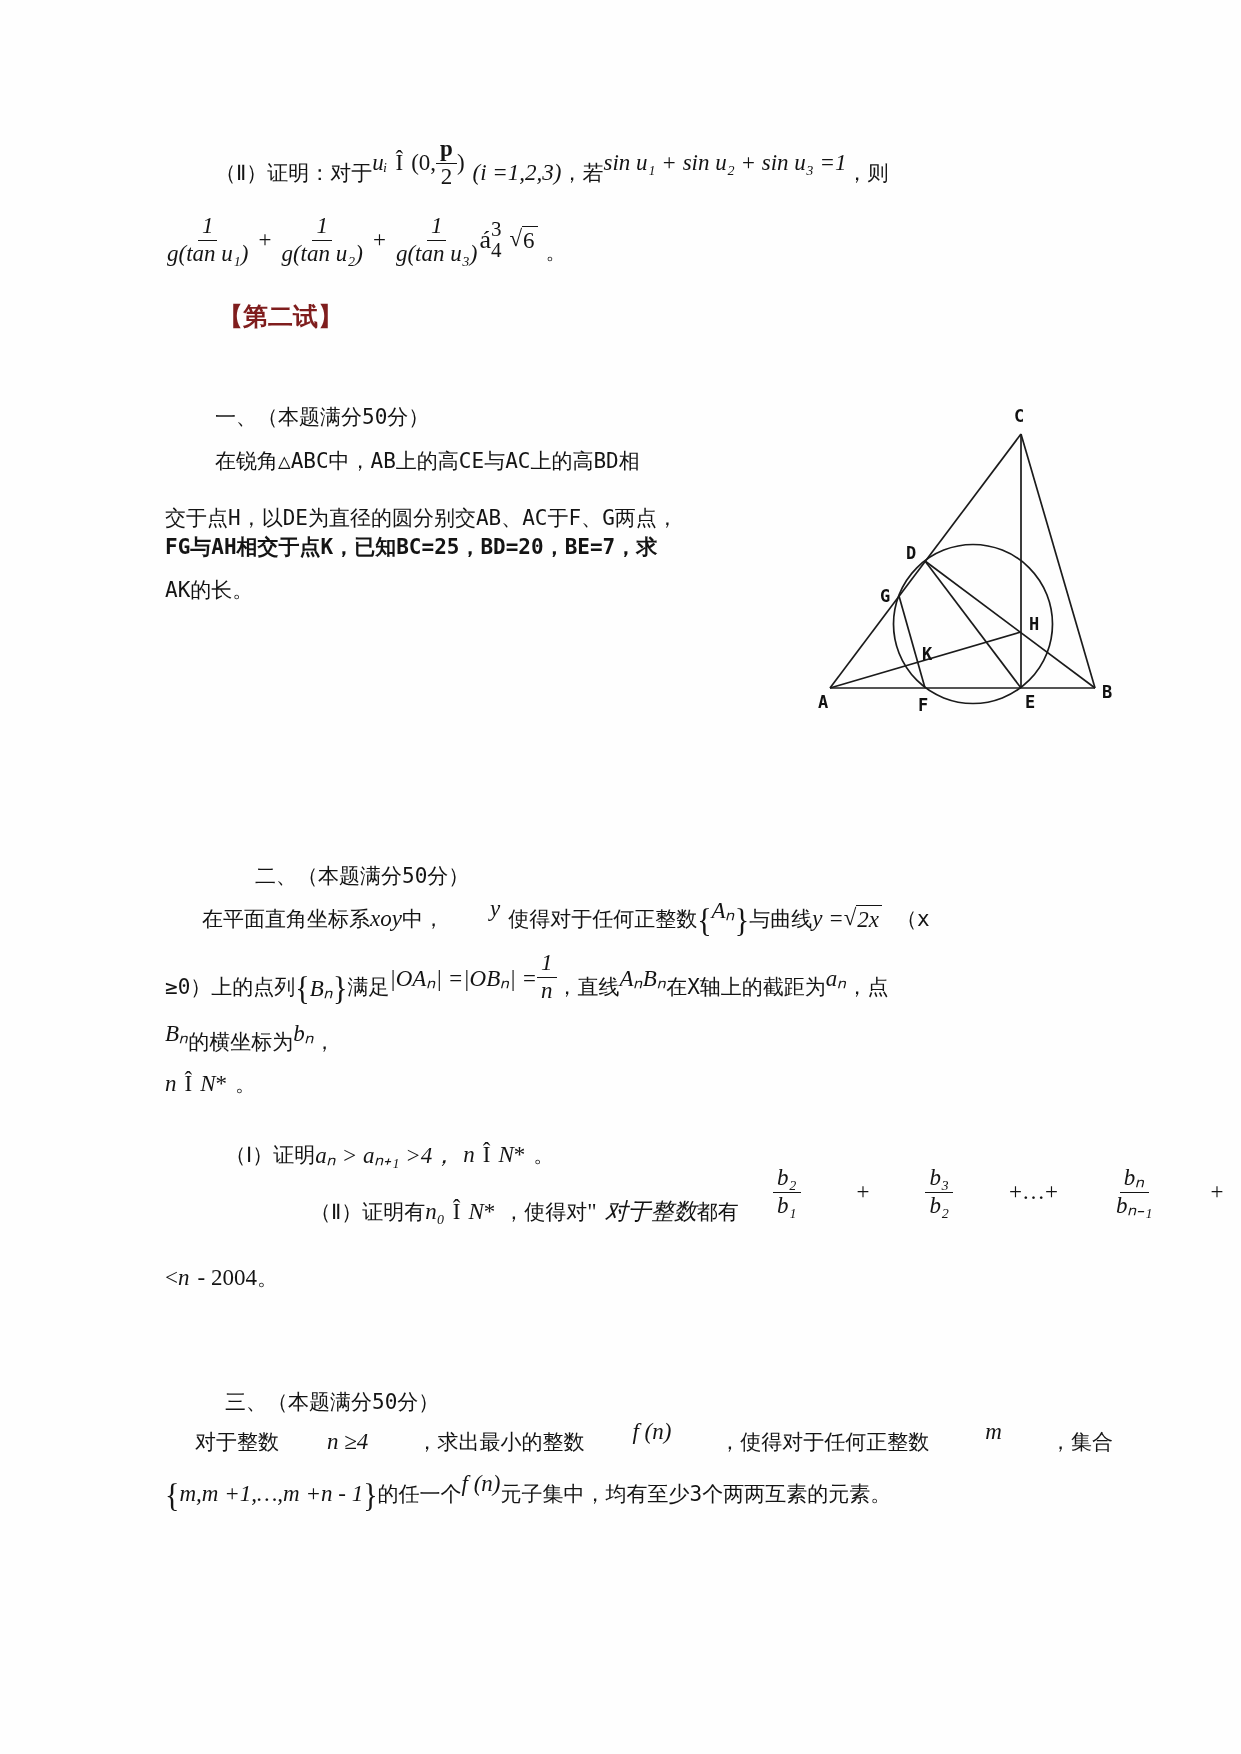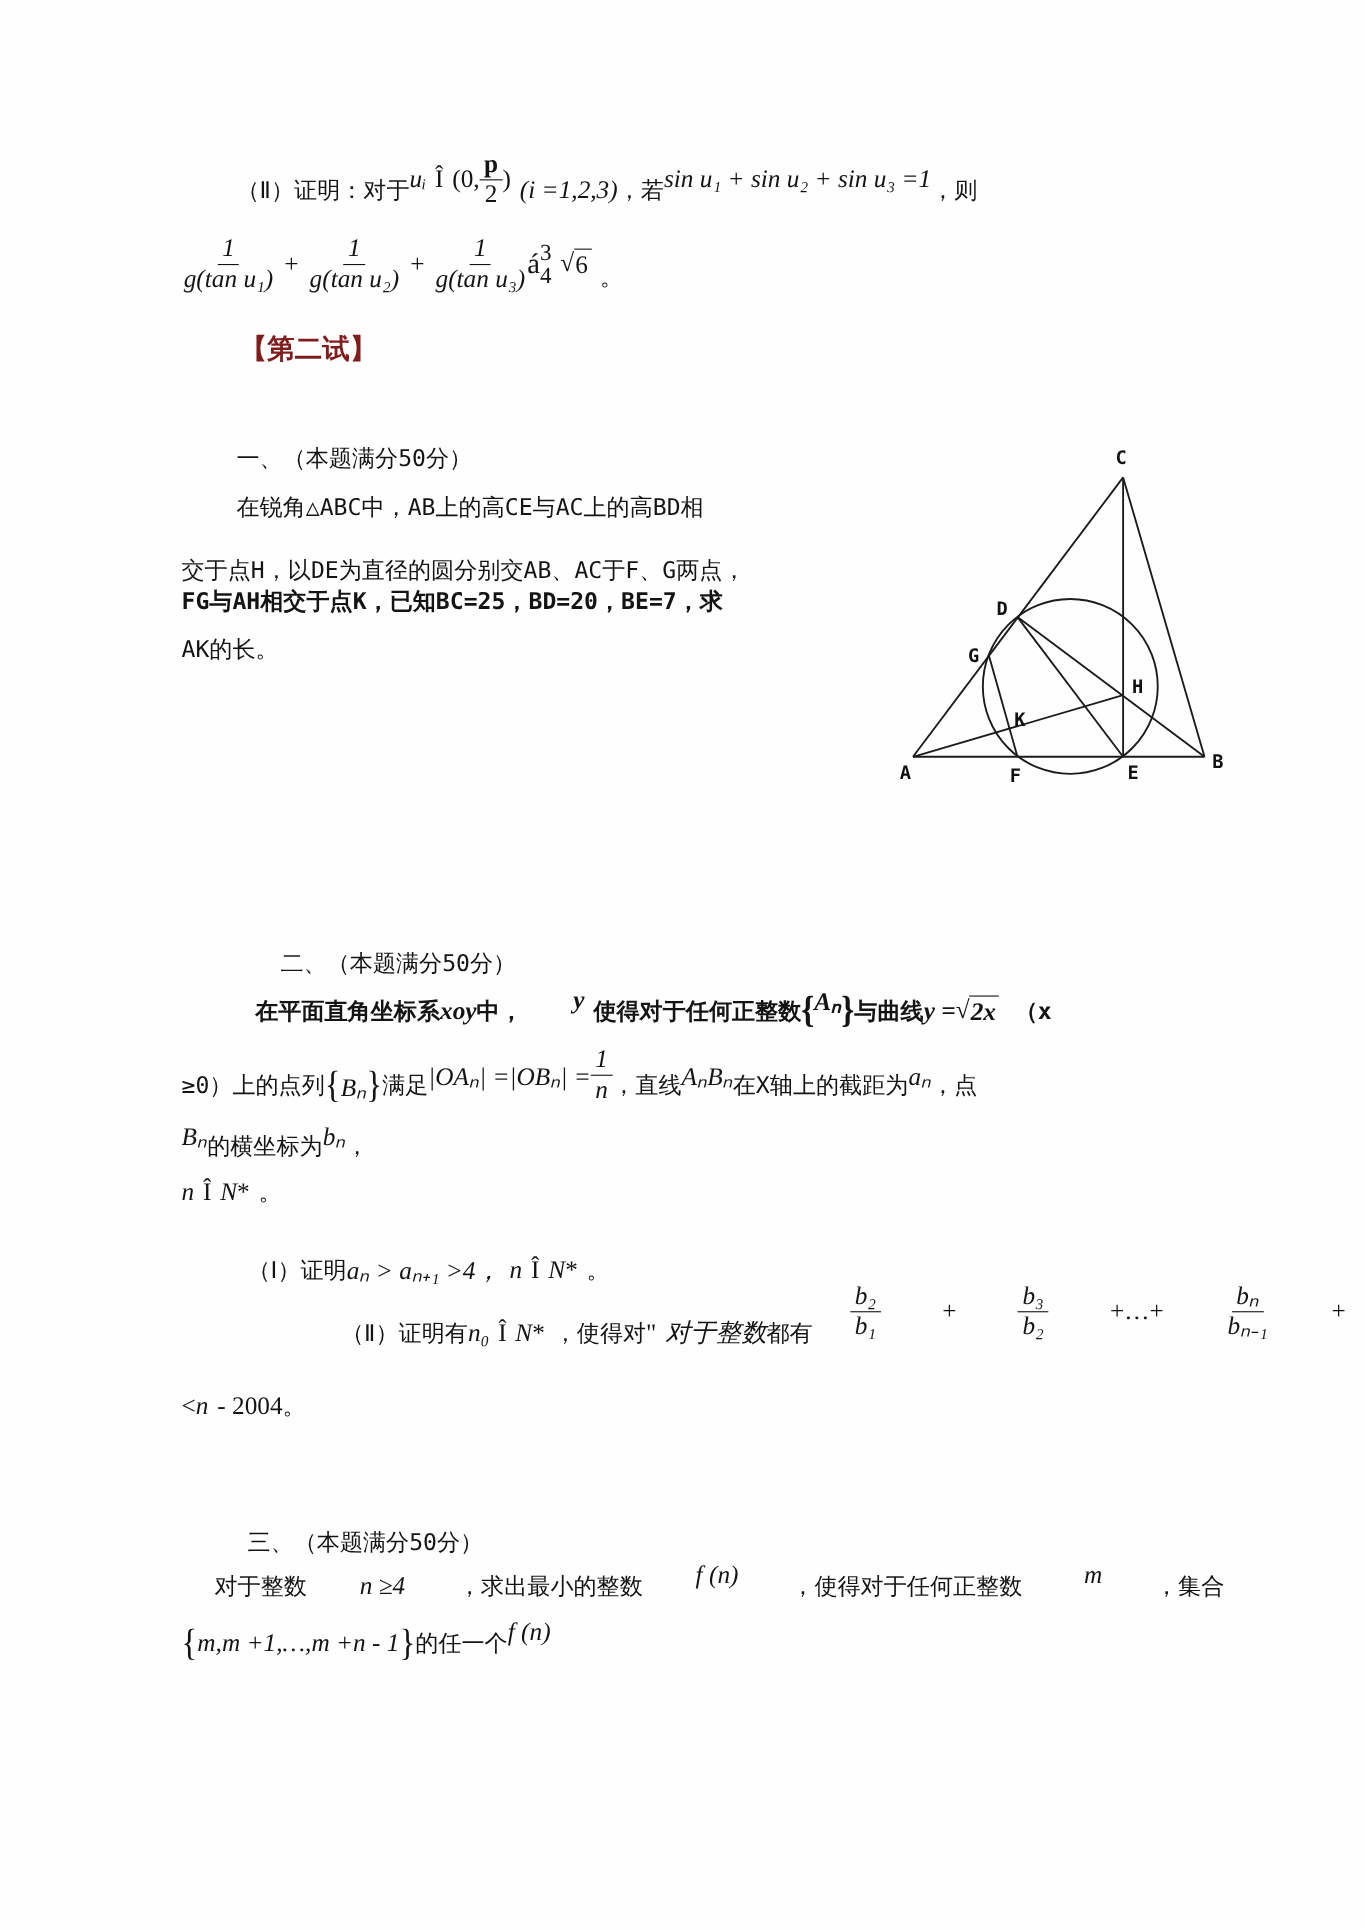--- a/index.html
+++ b/index.html
@@ -114,21 +114,21 @@
     <text x="0" y="306">A</text>
     <text x="100" y="309">F</text>
     <text x="207" y="306">E</text>
     <text x="284" y="296">B</text>
   </svg>
 
   <div class="row" style="left:215px;top:862px;margin-left:40px;">
     <span class="cjk">二、（本题满分50分）</span>
   </div>
 
-  <div class="row" style="left:232px;top:893px;height:52px;font-weight:bold;">
+  <div class="row" style="left:202px;top:893px;height:52px;">
     <span class="cjk">在平面直角坐标系</span>
     <span class="math">xoy</span>
     <span class="cjk">中，</span>
     <span class="math gap40 raised">y</span>
     <span class="cjk gap8">使得对于任何正整数</span>
     <span class="brace raised">{</span>
     <span class="math raised">Aₙ</span>
     <span class="brace raised">}</span>
     <span class="cjk">与曲线</span>
     <span class="math">y =</span>
@@ -233,15 +233,16 @@
     <span class="math raised gap8">m</span>
     <span class="cjk">，集合</span>
   </div>
 
   <div class="row" style="left:165px;top:1466px;height:56px;">
     <span class="brace">{</span>
     <span class="math">m,m +1,…,m +n - 1</span>
     <span class="brace">}</span>
     <span class="cjk">的任一个</span>
     <span class="math raised">f (n)</span>
+    <span class="cjk">元子集中，均有至少3个两两互素的元素。</span>
   </div>
 
 </div>
 
 </body></html>

